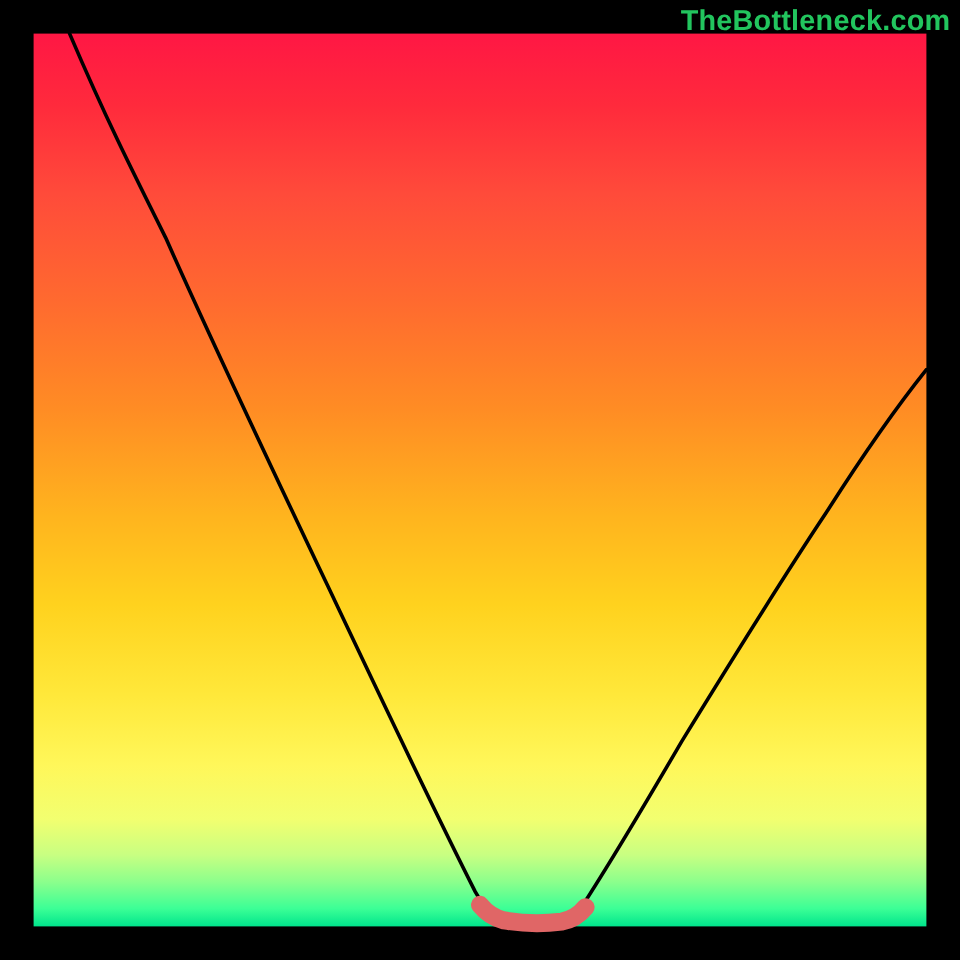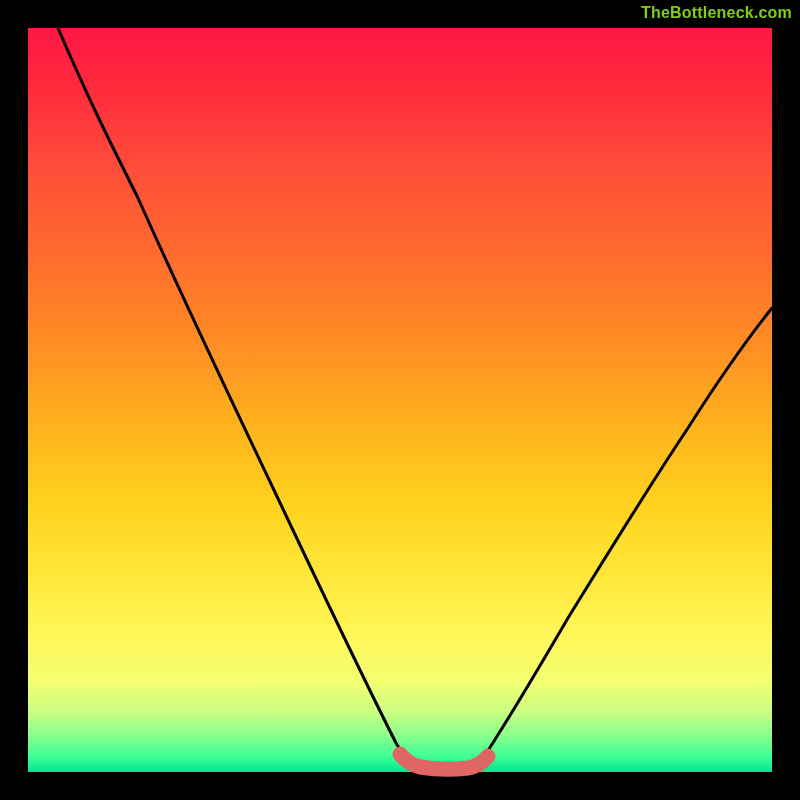--- a/index.html
+++ b/index.html
@@ -40,22 +40,22 @@
       #c8ff82 92%,
       #8cff8c 95%,
       #3cff96 98%,
       #00e58c 100%
     );
   }
   .watermark {
     position: absolute;
     top: 4px;
     right: 8px;
-    color: #84cc16;
-    font-size: 16px;
+    color: #22c55e;
+    font-size: 24px;
     font-weight: 600;
     letter-spacing: 0.2px;
     user-select: none;
   }
   svg.curves {
     position: absolute;
     left: 28px;
     top: 28px;
     width: 744px;
     height: 744px;

